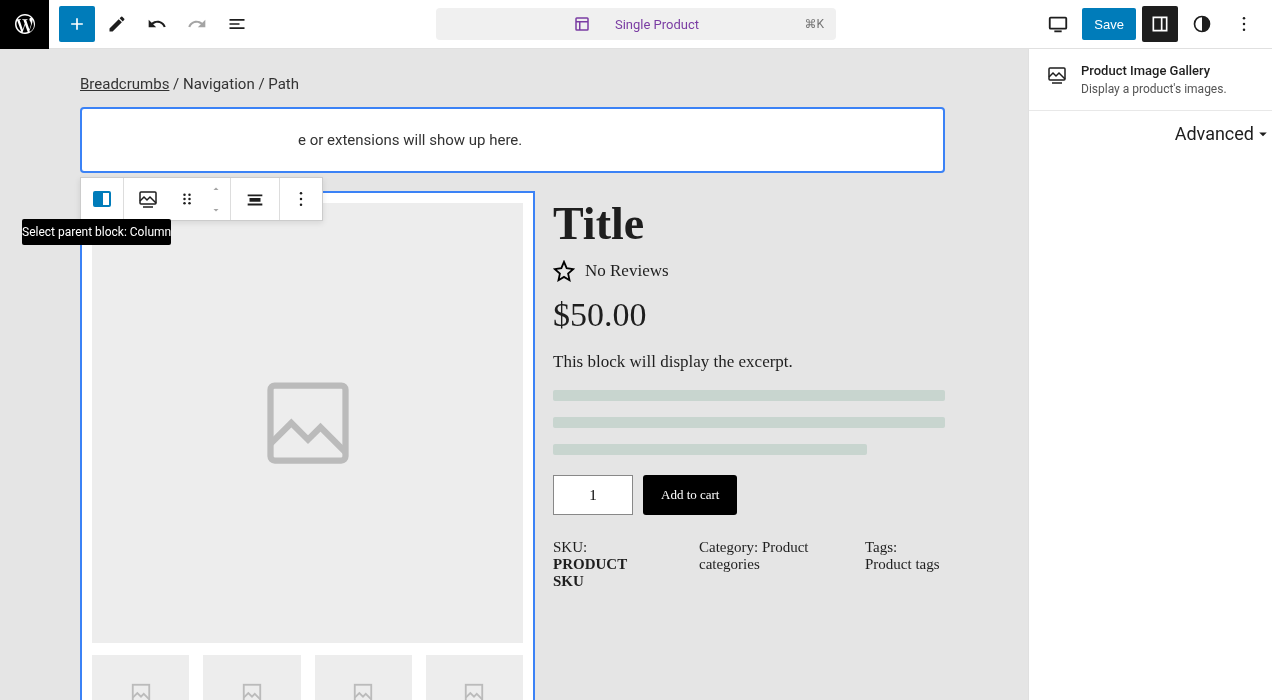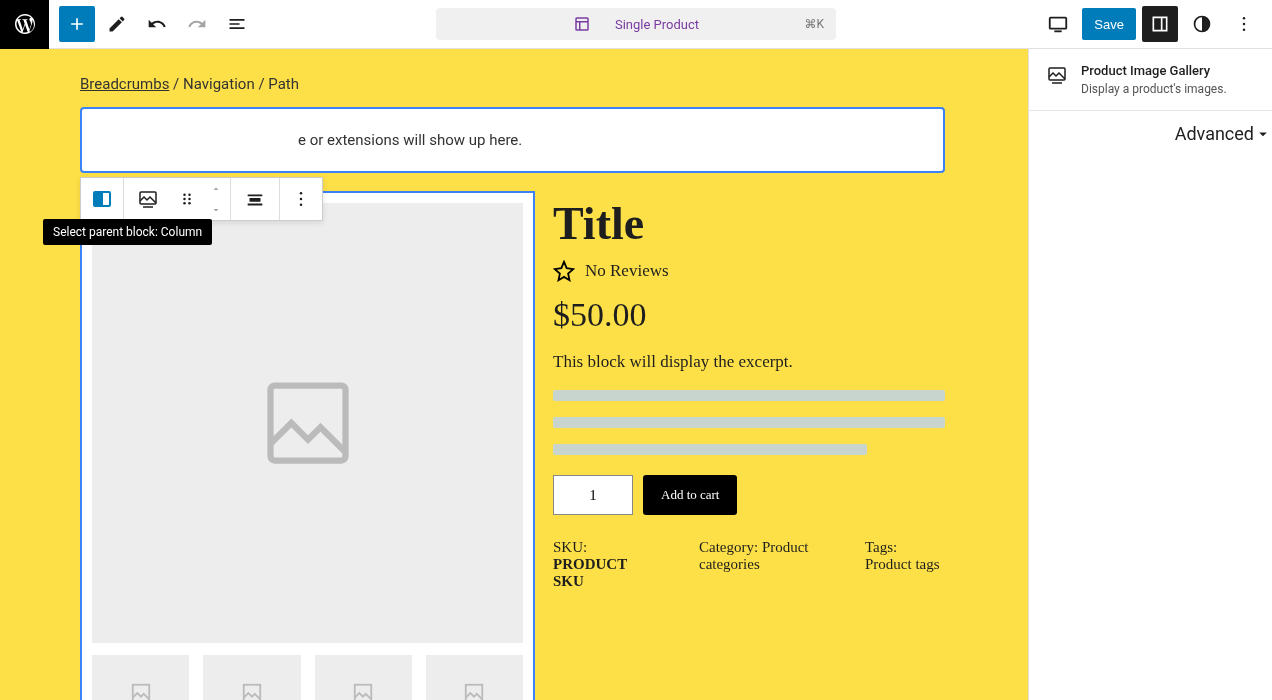--- a/index.html
+++ b/index.html
@@ -12,37 +12,37 @@
 .add-btn { background: #007cba; color: #fff; border-radius: 2px; }
 .icon-btn.disabled { opacity: 0.4; cursor: default; }
 .topbar-center { position: absolute; left: 50%; transform: translateX(-50%); display: flex; align-items: center; background: #f0f0f0; border-radius: 4px; height: 32px; padding: 0 12px; width: 400px; justify-content: center; gap: 24px; }
 .topbar-center .doc-title { color: #7a3ca3; font-size: 13px; }
 .topbar-center .shortcut { color: #757575; font-size: 12px; position: absolute; right: 12px; }
 .topbar-right { margin-left: auto; display: flex; align-items: center; gap: 6px; padding-right: 10px; }
 .save-btn { background: #007cba; color: #fff; border: none; height: 32px; padding: 0 12px; border-radius: 2px; font-size: 13px; cursor: pointer; }
 .sidebar-toggle { background: #1e1e1e; color: #fff; width: 36px; height: 36px; border-radius: 2px; display: flex; align-items: center; justify-content: center; }
 
 .main { display: flex; height: calc(100vh - 49px); }
-.canvas { flex: 1; background: #fde047; overflow: auto; padding: 20px 0 0 0; position: relative; }
+.canvas { flex: 1; background: #e5e5e5; overflow: auto; padding: 20px 0 0 0; position: relative; }
 .settings { width: 244px; border-left: 1px solid #e0e0e0; background: #fff; }
 
 .breadcrumbs { padding: 6px 0 14px 80px; font-size: 15px; color: #333; }
 .breadcrumbs .first { text-decoration: underline; }
 
 .content-area { margin-left: 80px; width: 865px; }
 .store-notice { border: 2px solid #3b82f6; background: #fff; border-radius: 4px; padding: 10px 16px; font-size: 15px; color: #333; height: 66px; display:flex; align-items:center; }
 
 .block-toolbar { position: absolute; top: 128px; left: 80px; display: flex; background: #fff; border: 1px solid #ccc; box-shadow: 0 2px 6px rgba(0,0,0,0.1); height: 44px; z-index: 20; }
 .block-toolbar .tb-group { display: flex; border-right: 1px solid #ddd; }
 .block-toolbar .tb-btn { width: 42px; height: 42px; border: none; background: #fff; display: flex; align-items: center; justify-content: center; cursor: pointer; }
 .block-toolbar .tb-btn.wide { width: 48px; }
 .movers { display:flex; flex-direction:column; width: 28px; }
 .mover-btn { height:21px; border:none; background:#fff; display:flex; align-items:center; justify-content:center; opacity:0.4; cursor:pointer;}
 
-.tooltip { position: absolute; top: 170px; left: 22px; background: #000; color: #fff; font-size: 12px; padding: 6px 10px; border-radius: 2px; z-index: 30; margin-left: 21px; }
+.tooltip { position: absolute; top: 170px; left: 22px; background: #000; color: #fff; font-size: 12px; padding: 6px 0; border-radius: 2px; z-index: 30; }
 
 .product-layout { display: flex; gap: 18px; margin-top: 18px; }
 .gallery-col { width: 455px; border: 2px solid #3b82f6; background: #fff; padding: 10px 10px 0 10px; position:relative; }
 .main-img { background: #ededed; height: 440px; display: flex; align-items: center; justify-content: center; margin-bottom: 12px; }
 .main-img svg { color: #bbb; }
 .thumbs { display: flex; gap: 14px; }
 .thumb { flex: 1; background: #ededed; height: 76px; display: flex; align-items: center; justify-content: center; }
 
 .details-col { flex: 1; padding-top: 6px; }
 .prod-title { font-family: Georgia, serif; font-size: 46px; font-weight: 600; margin-bottom: 10px; }

